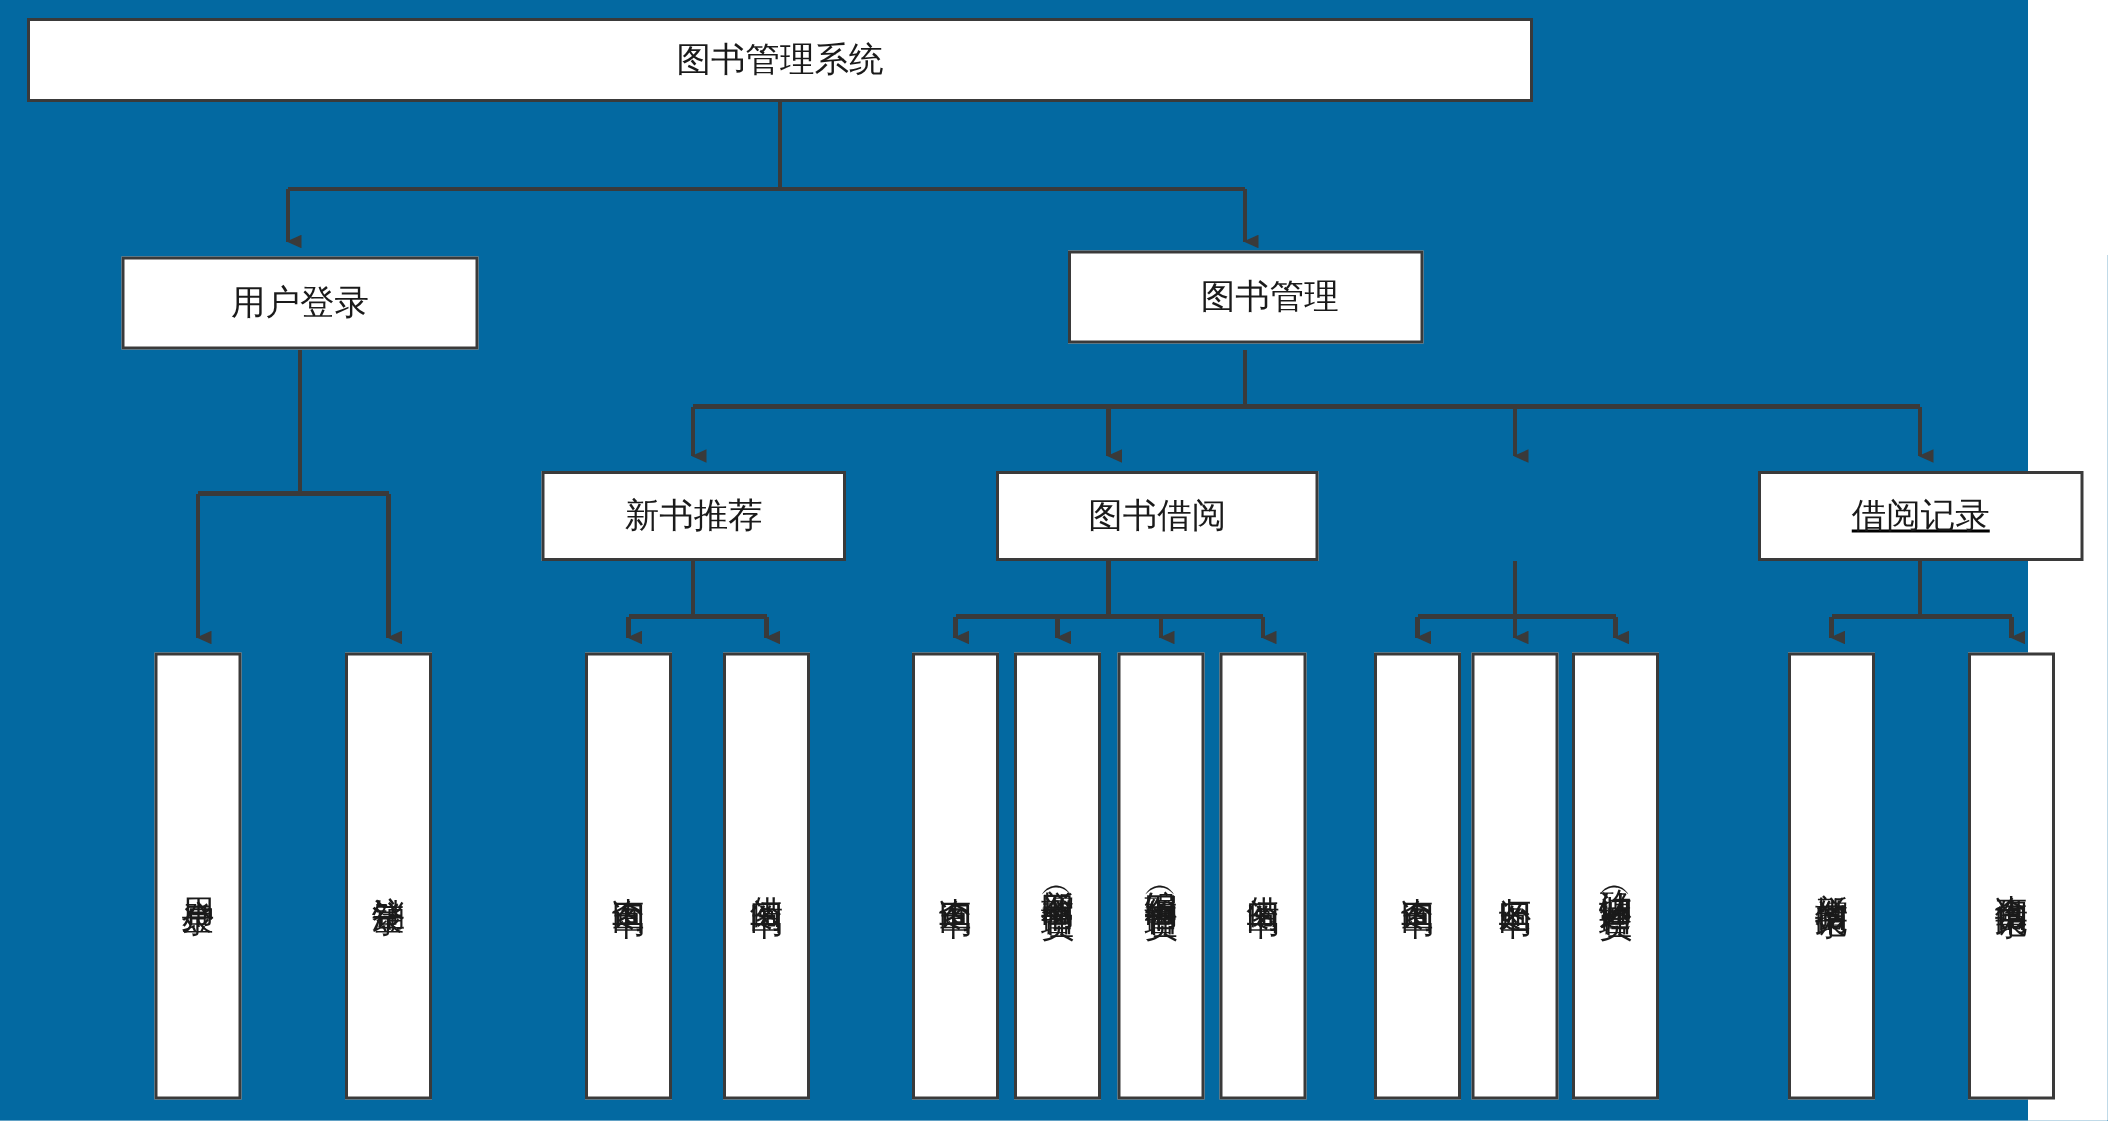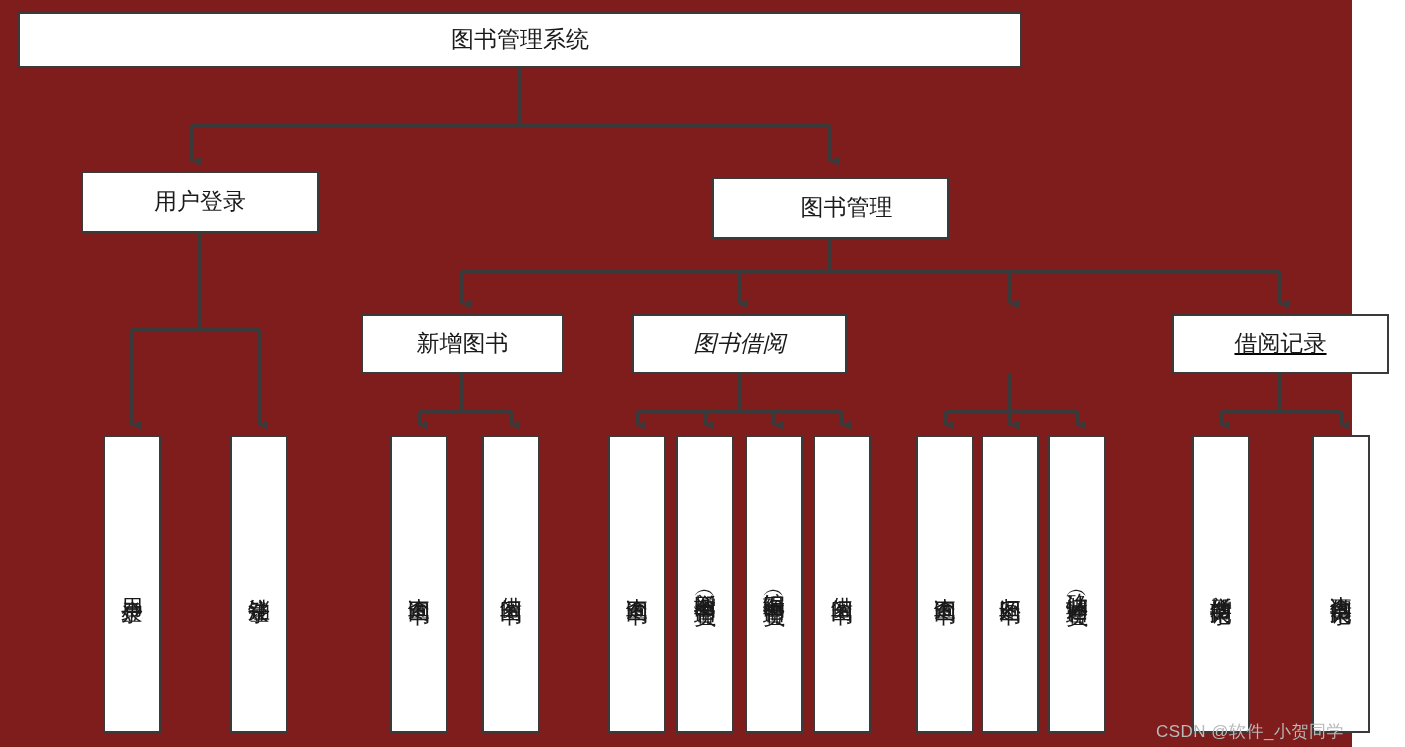--- a/index.html
+++ b/index.html
@@ -10,21 +10,21 @@
   body {
     width: 1405px;
     height: 747px;
     font-family: "Liberation Sans", "DejaVu Sans", sans-serif;
     overflow: hidden;
   }
   #diagram-root {
     position: relative;
     width: 1352px;
     height: 747px;
-    background: #7f1d1d;
+    background: #0369a1;
   }
   svg#connectors {
     position: absolute;
     left: 0;
     top: 0;
     width: 1405px;
     height: 747px;
     pointer-events: none;
   }
   .node {
@@ -137,28 +137,28 @@
     </g>
   </svg>
 
   <div class="node root horizontal" style="left:18px; top:12px; width:1004px; height:56px;">
     <span class="node-label">图书管理系统</span>
   </div>
 
   <div class="node horizontal" style="left:81px; top:171px; width:238px; height:62px;">
     <span class="node-label">用户登录</span>
   </div>
-  <div class="node horizontal" style="left:712px; top:177px; width:237px; height:62px;padding-left:32px;">
+  <div class="node horizontal" style="left:712px; top:167px; width:237px; height:62px;padding-left:32px;">
     <span class="node-label">图书管理</span>
   </div>
 
   <div class="node horizontal" style="left:361px; top:314px; width:203px; height:60px;">
-    <span class="node-label">新增图书</span>
-  </div>
-  <div class="node horizontal" style="left:632px; top:314px; width:215px; height:60px;font-style:italic;">
+    <span class="node-label">新书推荐</span>
+  </div>
+  <div class="node horizontal" style="left:664px; top:314px; width:215px; height:60px;">
     <span class="node-label">图书借阅</span>
   </div>
   <div class="node horizontal" style="left:1172px; top:314px; width:217px; height:60px;text-decoration:underline;">
     <span class="node-label">借阅记录</span>
   </div>
 
   <div class="node vertical" style="left:103px; top:435px; width:58px; height:298px;">
     <span class="node-label">用户登录</span>
   </div>
   <div class="node vertical" style="left:230px; top:435px; width:58px; height:298px;">
@@ -191,15 +191,14 @@
   <div class="node vertical" style="left:1048px; top:435px; width:58px; height:298px;">
     <span class="node-label">确认归还（管理员）</span>
   </div>
   <div class="node vertical" style="left:1192px; top:435px; width:58px; height:298px;">
     <span class="node-label">新增借阅记录</span>
   </div>
   <div class="node vertical" style="left:1312px; top:435px; width:58px; height:298px;">
     <span class="node-label">查询借阅记录</span>
   </div>
 
-  <div id="watermark">CSDN @软件_小贺同学</div>
 
 </div>
 
 </body></html>

